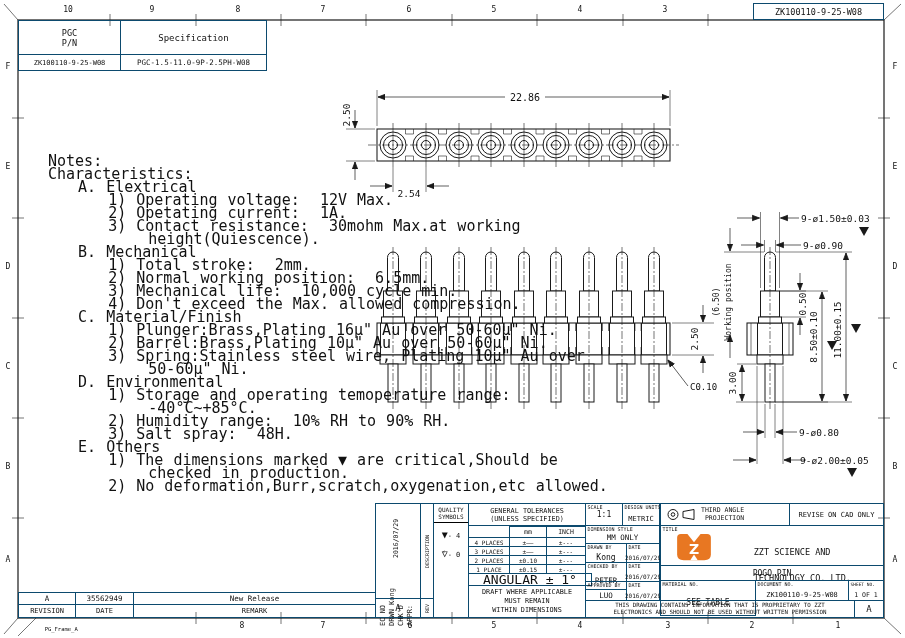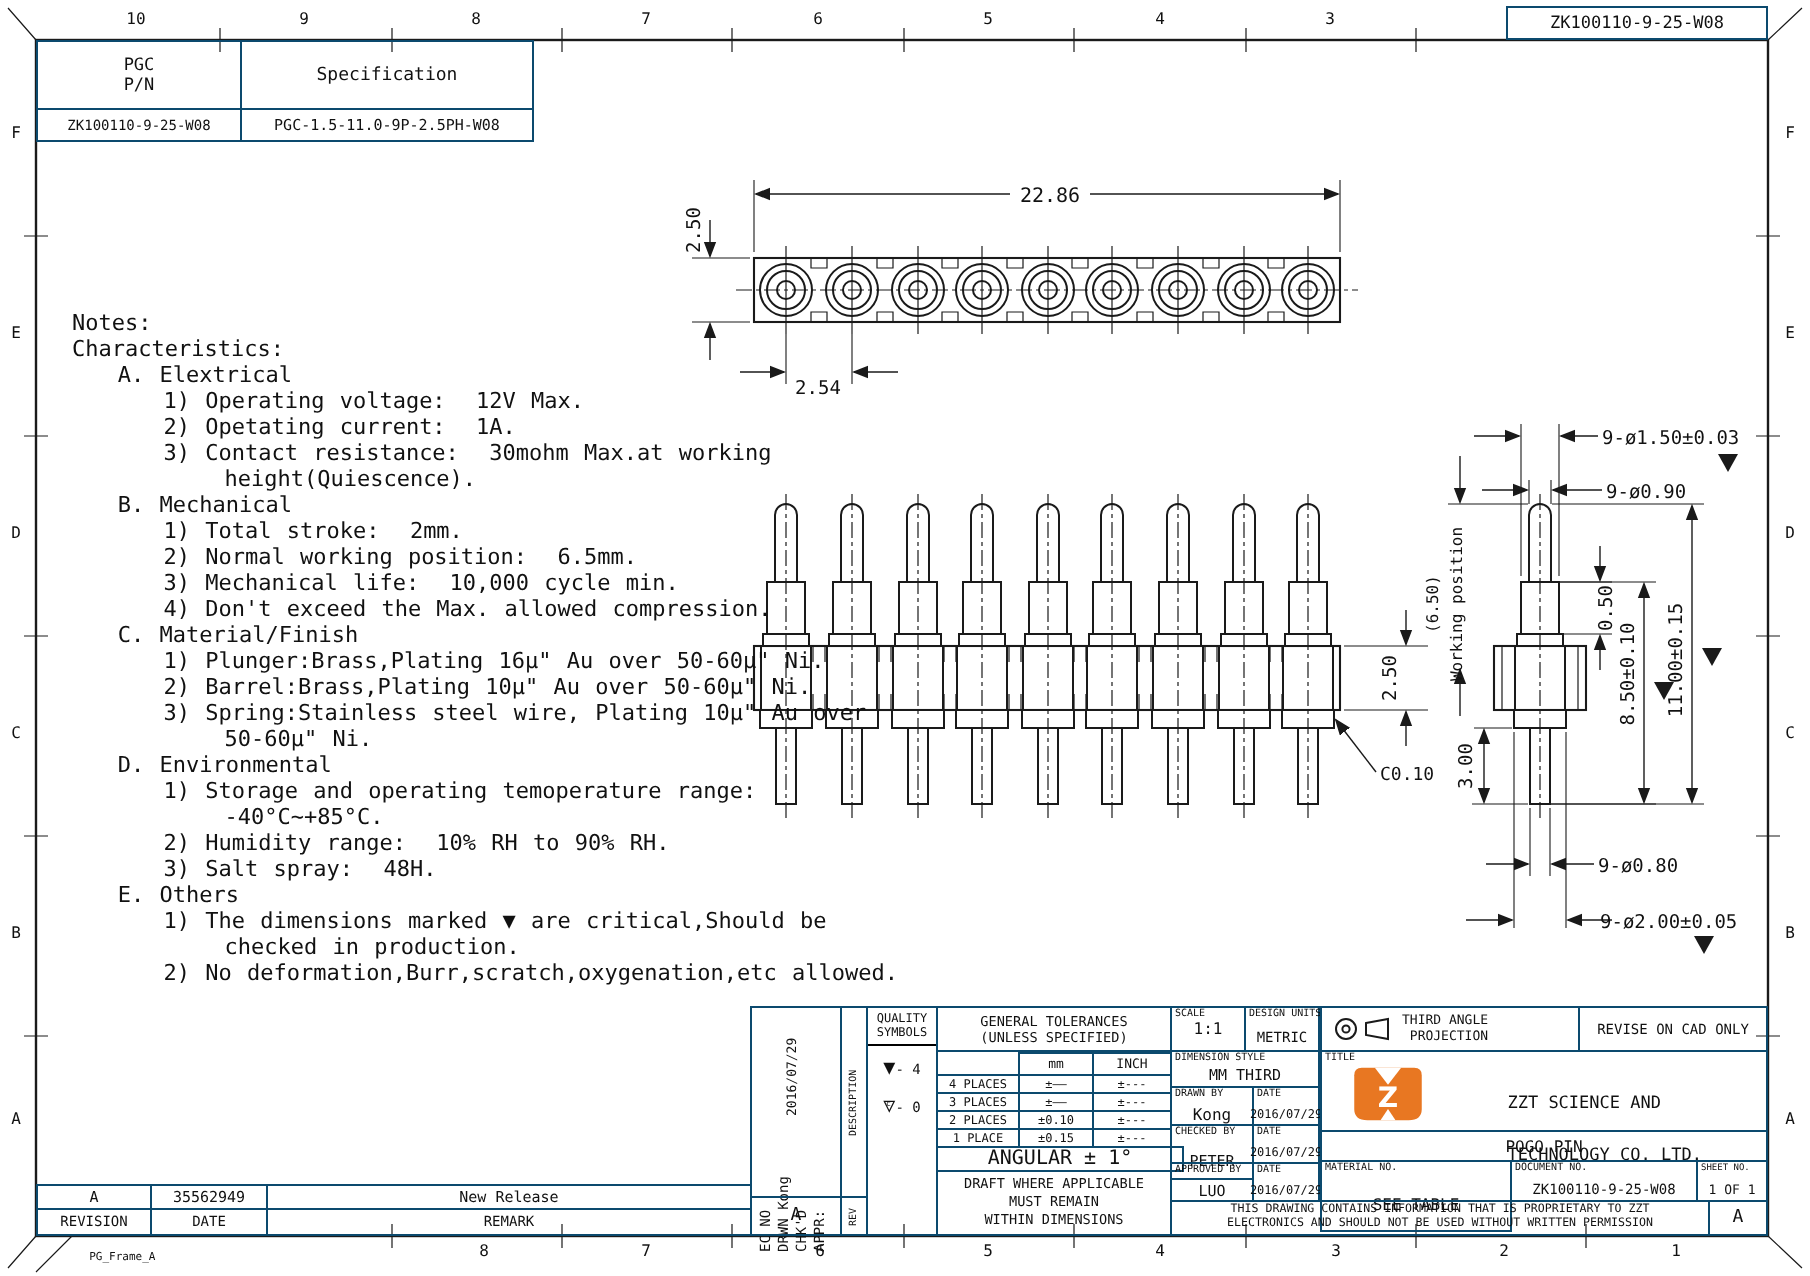--- a/index.html
+++ b/index.html
@@ -205,21 +205,21 @@
 <div>
   <div class="c ctr" style="left:18px;top:20px;width:103px;height:35px;font-size:8.5px;line-height:10px">
     <div><span>PGC</span><br>
          <span>P/N</span></div>
   </div>
   <div class="c ctr" style="left:120px;top:20px;width:147px;height:35px;font-size:9px">Specification</div>
   <div class="c ctr" style="left:18px;top:54px;width:103px;height:17px;font-size:7px">ZK100110-9-25-W08</div>
   <div class="c ctr" style="left:120px;top:54px;width:147px;height:17px;font-size:7.5px">PGC-1.5-11.0-9P-2.5PH-W08</div>
 </div>
 
-<div class="t" style="left:36px;top:155px;font-size:11px;line-height:13px;word-spacing:1px">Notes:
+<div class="t" style="left:48px;top:155px;font-size:15px;line-height:13px;word-spacing:1px">Notes:
 Characteristics:
    A. Elextrical
       1) Operating voltage:  12V Max.
       2) Opetating current:  1A.
       3) Contact resistance:  30mohm Max.at working
           height(Quiescence).
    B. Mechanical
       1) Total stroke:  2mm.
       2) Normal working position:  6.5mm.
       3) Mechanical life:  10,000 cycle min.
@@ -291,38 +291,38 @@
   <div class="c ctr" style="left:546px;top:537px;width:40px;height:10px;font-size:6px">±---</div>
   <div class="c ctr" style="left:468px;top:546px;width:42px;height:10px;font-size:6px">3 PLACES</div>
   <div class="c ctr" style="left:509px;top:546px;width:38px;height:10px;font-size:6px">±——</div>
   <div class="c ctr" style="left:546px;top:546px;width:40px;height:10px;font-size:6px">±---</div>
   <div class="c ctr" style="left:468px;top:555px;width:42px;height:10px;font-size:6px">2 PLACES</div>
   <div class="c ctr" style="left:509px;top:555px;width:38px;height:10px;font-size:6px">±0.10</div>
   <div class="c ctr" style="left:546px;top:555px;width:40px;height:10px;font-size:6px">±---</div>
   <div class="c ctr" style="left:468px;top:564px;width:42px;height:10px;font-size:6px">1 PLACE</div>
   <div class="c ctr" style="left:509px;top:564px;width:38px;height:10px;font-size:6px">±0.15</div>
   <div class="c ctr" style="left:546px;top:564px;width:40px;height:10px;font-size:6px">±---</div>
-  <div class="c ctr" style="left:468px;top:573px;width:124px;height:13px;font-size:10px">ANGULAR ± 1°</div>
+  <div class="c ctr" style="left:468px;top:573px;width:124px;height:13px;font-size:13px">ANGULAR ± 1°</div>
   <div class="c ctr" style="left:468px;top:585px;width:118px;height:33px;font-size:6.8px;line-height:9px">
     <div><span>DRAFT WHERE APPLICABLE</span><br>
          <span>MUST REMAIN</span><br>
          <span>WITHIN DIMENSIONS</span></div>
   </div>
 
   <div class="c" style="left:585px;top:503px;width:38px;height:23px">
     <span class="lbl">SCALE</span>
     <div class="ctr" style="height:100%;font-size:8px">1:1</div>
   </div>
   <div class="c" style="left:622px;top:503px;width:38px;height:23px">
     <span class="lbl">DESIGN UNITS</span>
     <div class="ctr" style="height:100%;font-size:7px;padding-top:4px">METRIC</div>
   </div>
   <div class="c" style="left:585px;top:525px;width:75px;height:19px">
     <span class="lbl">DIMENSION STYLE</span>
-    <div class="ctr" style="height:100%;font-size:7.5px;padding-top:3px">MM THIRD</div>
+    <div class="ctr" style="height:100%;font-size:7.5px;padding-top:3px">MM ONLY</div>
   </div>
   <div class="c" style="left:585px;top:543px;width:42px;height:20px">
     <span class="lbl">DRAWN BY</span>
     <div class="ctr" style="height:100%;font-size:8px;padding-top:4px">Kong</div>
   </div>
   <div class="c" style="left:626px;top:543px;width:34px;height:20px">
     <span class="lbl">DATE</span>
     <div class="ctr" style="height:100%;font-size:6px;padding-top:4px">2016/07/29</div>
   </div>
   <div class="c" style="left:585px;top:562px;width:42px;height:28px">

